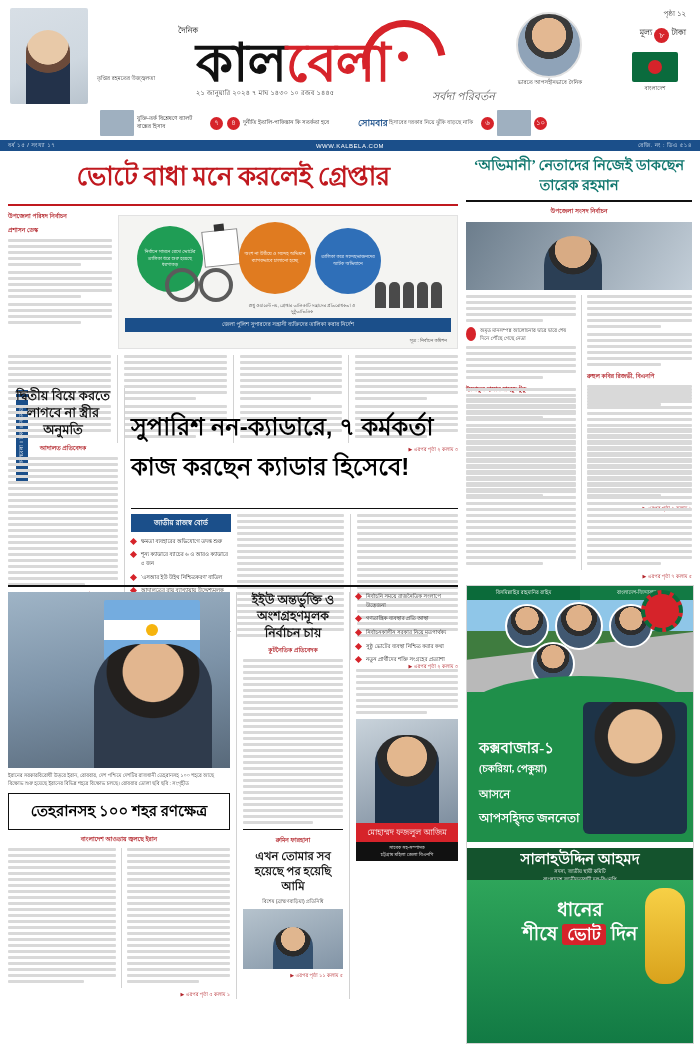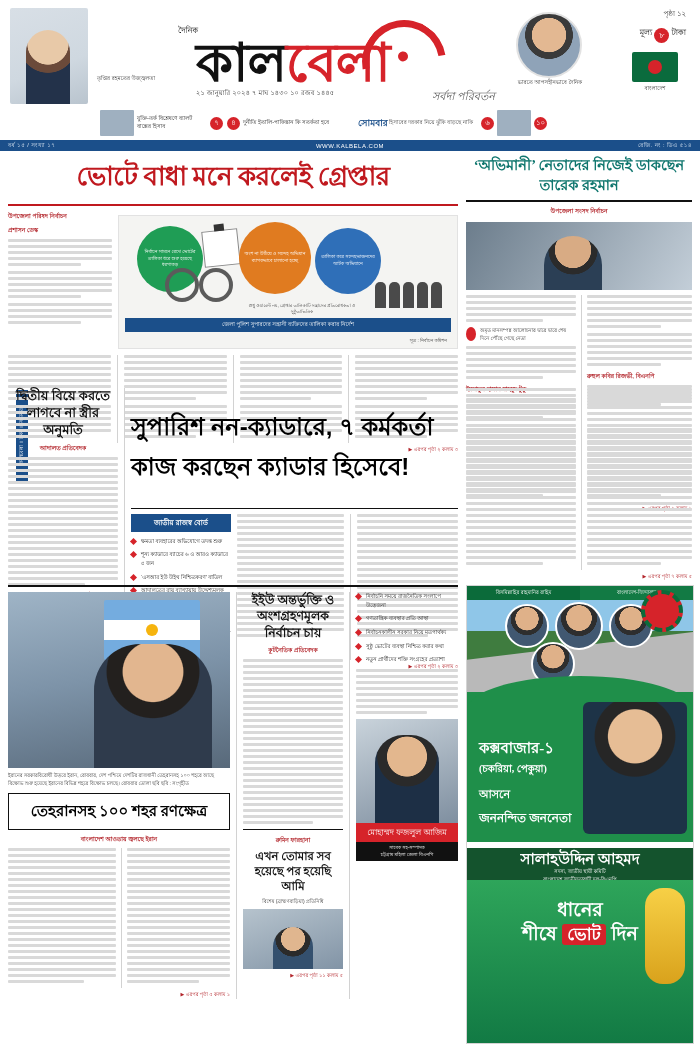--- a/index.html
+++ b/index.html
@@ -130,21 +130,21 @@
   .rf-seat{position:absolute;left:12px;top:150px;width:150px;color:#fff;font-family:"Liberation Serif",serif;font-weight:bold;}
   .rf-seat .l1{font-size:15px;} .rf-seat .l2{font-size:10px;} .rf-seat .l3{font-size:11px;margin-top:8px;}
   .rf-cand{position:absolute;right:6px;top:116px;width:104px;height:132px;
     background:radial-gradient(circle at 50% 26%, #e6bd95 0 24%, #262626 25% 36%, #1d3347 37% 100%);border-radius:6px;}
   .rf-gear{position:absolute;right:10px;top:4px;width:34px;height:34px;border-radius:50%;background:#d6232a;border:4px dashed #0b6b3a;}
   .rf-name{position:absolute;left:0;right:0;top:262px;height:38px;background:#14532d;color:#fff;text-align:center;}
   .rf-name .n1{font-family:"Liberation Serif",serif;font-size:15px;font-weight:bold;line-height:1.2;padding-top:2px;}
   .rf-name .n2{font-size:5px;line-height:1.5;}
   .rf-paddy{position:absolute;left:0;right:0;top:294px;bottom:0;background:linear-gradient(180deg,#2ea55a,#127a44);overflow:hidden;}
   .rf-paddy .slog{position:absolute;left:0;right:0;top:18px;text-align:center;color:#fff;
-    font-family:Liberation Sans, sans-serif;font-size:19px;font-weight:bold;line-height:1.25;}
+    font-family:Liberation Serif, serif;font-size:19px;font-weight:bold;line-height:1.25;}
   .rf-paddy .ballot{display:inline-block;background:#d6232a;color:#fff;border-radius:3px;padding:0 5px;font-size:17px;}
   .rf-paddy .corn{position:absolute;right:8px;top:8px;width:40px;height:96px;
     background:linear-gradient(180deg,#f7d046,#d9a21c);border-radius:18px;}
   .small-photo{height:60px;position:relative;overflow:hidden;}
   .small-photo .face{position:absolute;left:50%;top:18px;transform:translateX(-50%);width:40px;height:46px;
     border-radius:20px 20px 0 0;background:radial-gradient(circle at 50% 26%, #e0b68f 0 30%, #2b2b2b 31% 44%, #34506e 45% 100%);}
   .side-tag{position:absolute;left:-24px;top:430px;width:92px;transform:rotate(-90deg);font-size:5px;color:#fff;
     background:#1b4f8a;text-align:center;padding:2px 0;}
   .footnote{font-size:5px;color:#b3262c;text-align:right;margin-top:3px;}
   .footnote:before{content:"▶ ";}
@@ -797,21 +797,21 @@
       <div class="rf-face rf-f3"></div>
       <div class="rf-face rf-f4"></div>
     </div>
     <div class="rf-gear"></div>
     <div style="position:absolute;left:8px;top:106px;font-size:5px;color:#111;">আব্দুল আব্বাস</div>
     <div class="rf-green"></div>
     <div class="rf-seat">
       <div class="l1">কক্সবাজার-১</div>
       <div class="l2">(চকরিয়া, পেকুয়া)</div>
       <div class="l3">আসনে</div>
-      <div class="l3" style="font-size:12px;margin-top:4px;">জননন্দিত জননেতা</div>
+      <div class="l3" style="font-size:12px;margin-top:4px;">আপসহ্দিত জননেতা</div>
     </div>
     <div class="rf-cand"></div>
     <div class="rf-name">
       <div class="n1">সালাহউদ্দিন আহমদ</div>
       <div class="n2" style="white-space:pre-line;">সদস্য, জাতীয় স্থায়ী কমিটি
 বাংলাদেশ জাতীয়তাবাদী দল-বিএনপি</div>
     </div>
     <div class="rf-paddy">
       <div class="slog">
         <span>ধানের</span><br>

